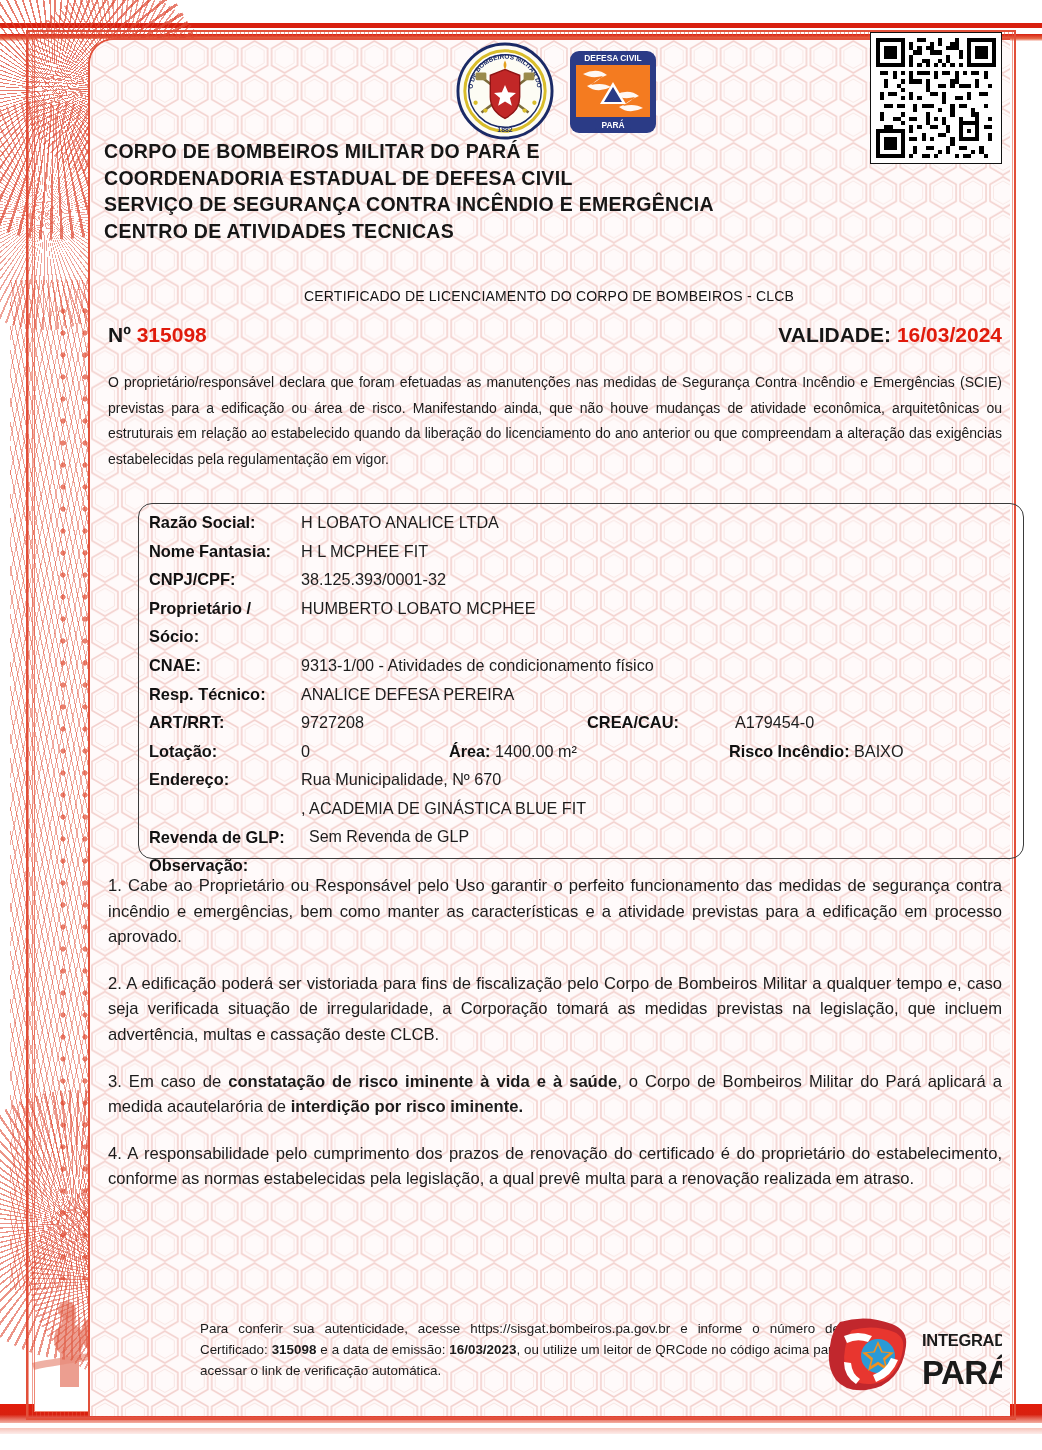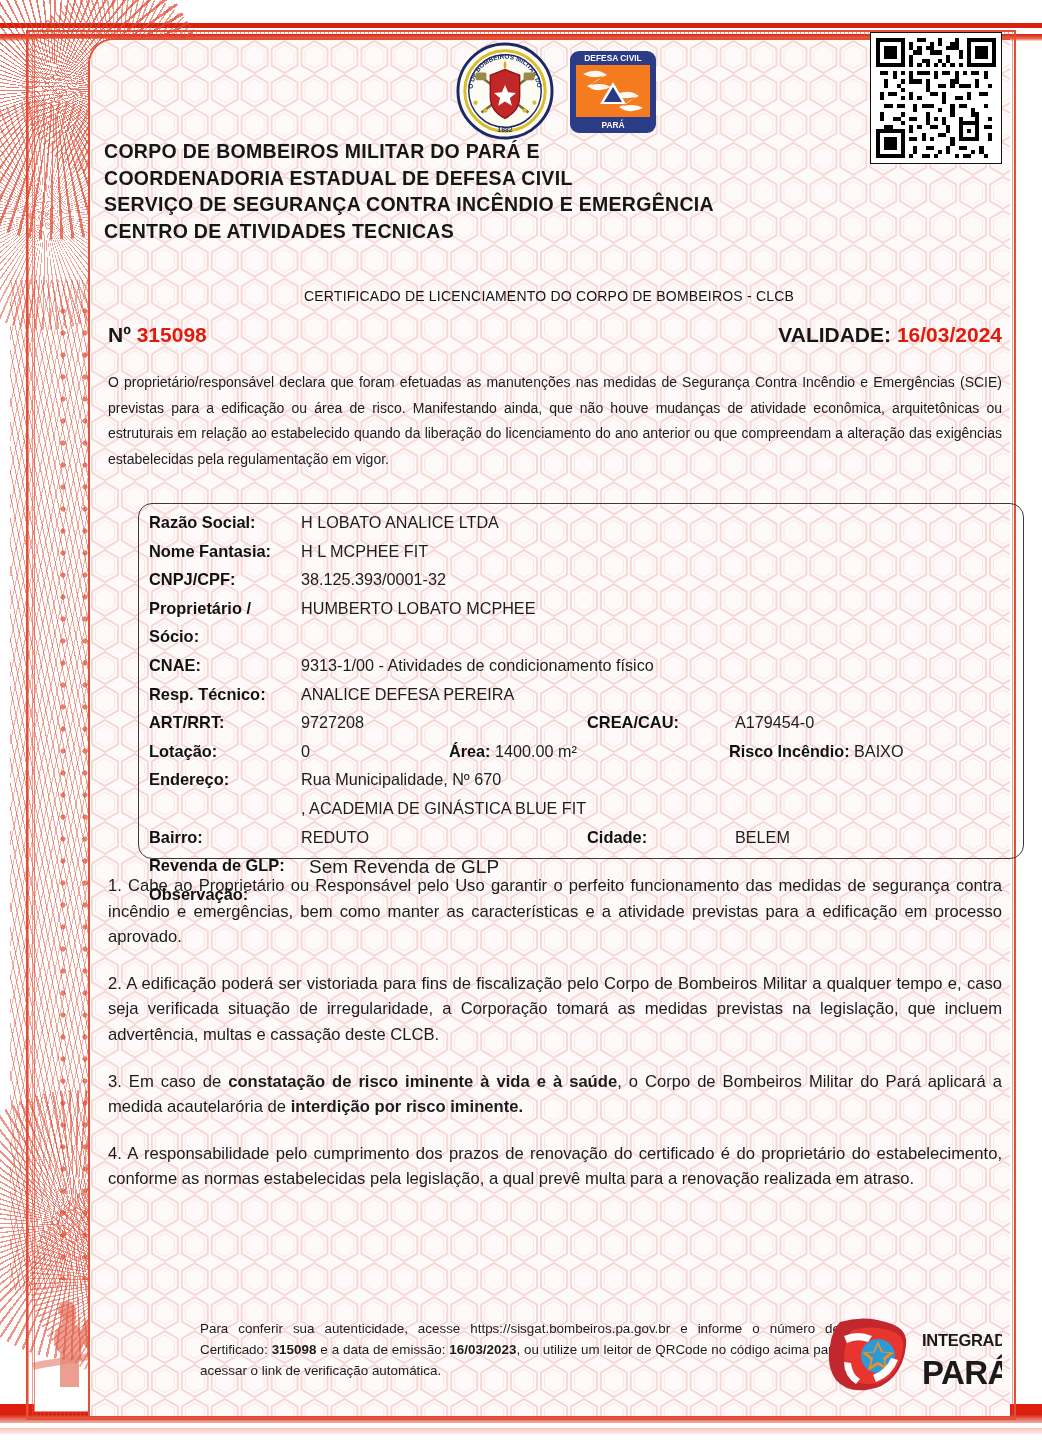--- a/index.html
+++ b/index.html
@@ -185,21 +185,21 @@
   .val {
     position:absolute; left:152px; top:0;
     font-size:16.2px; color:#1d1d1d; white-space:nowrap;
   }
   .lbl2 { position:absolute; left:438px; top:0; font-weight:bold; font-size:16.4px; color:#111; white-space:nowrap; }
   .val2 { position:absolute; left:586px; top:0; font-size:16.2px; color:#1d1d1d; white-space:nowrap; }
   .mid-inline { position:absolute; left:300px; top:0; font-size:16.2px; color:#1d1d1d; white-space:nowrap; }
   .mid-inline b { font-weight:bold; color:#111; }
   .right-inline { position:absolute; left:580px; top:0; font-size:16.2px; color:#1d1d1d; white-space:nowrap; }
   .right-inline b { font-weight:bold; color:#111; }
-  .lbl-inline-val { position:absolute; left:152px; top:0; font-size:19px; color:#1d1d1d; white-space:nowrap; }
+  .lbl-inline-val { position:absolute; left:152px; top:0; font-size:16px; color:#1d1d1d; white-space:nowrap; }
 
   
   .clauses { position:absolute; left:4px; top:843px; width:894px; }
   .clause {
     font-size:16.6px; line-height:25.6px; text-align:justify;
     color:#1b1b1b; margin-bottom:21px;
   }
   .clause b { font-weight:bold; }
 
   
@@ -516,26 +516,20 @@
       </div>
 
       <div class="row">
         <span class="lbl">Endereço:</span>
         <span class="val">Rua Municipalidade, Nº 670</span>
       </div>
       <div class="row">
         <span class="val">, ACADEMIA DE GINÁSTICA BLUE FIT</span>
       </div>
 
-      <div class="row">
-        <span class="lbl">Bairro:</span>
-        <span class="val">REDUTO</span>
-        <span class="lbl2">Cidade:</span>
-        <span class="val2">BELEM</span>
-      </div>
 
       <div class="row">
         <span class="lbl">Revenda de GLP:</span>
         <span class="lbl-inline-val" style="left:160px">Sem Revenda de GLP</span>
       </div>
 
       <div class="row">
         <span class="lbl">Observação:</span>
         <span class="val"></span>
       </div>

